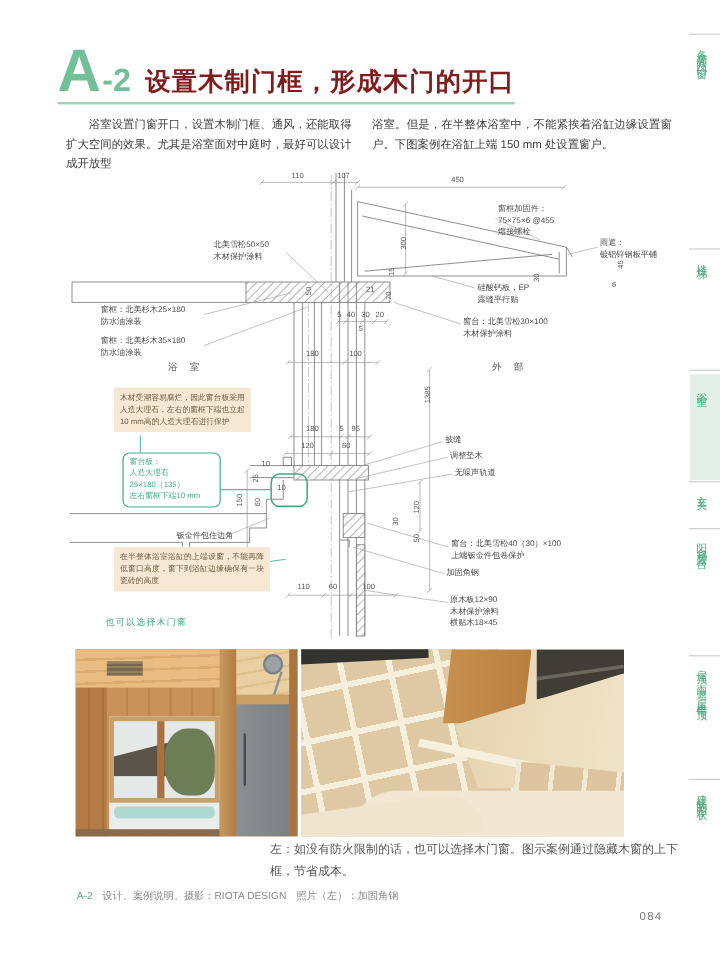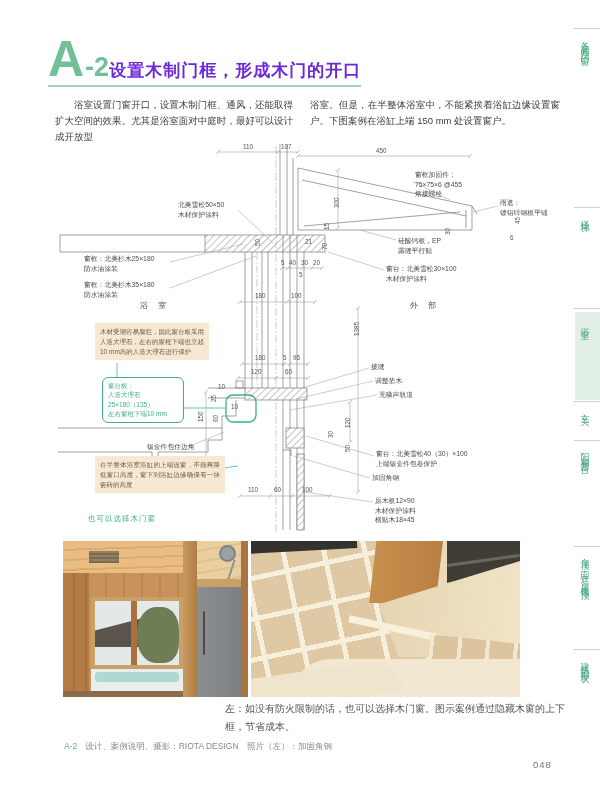--- a/index.html
+++ b/index.html
@@ -5,21 +5,21 @@
   html,body{margin:0;padding:0;}
   body{
     width:600px;height:808px;position:relative;background:#ffffff;overflow:hidden;
     font-family:"Liberation Sans","DejaVu Sans",sans-serif;color:#333;
   }
   
   .header{position:absolute;left:48px;top:38px;display:flex;align-items:flex-end;
     border-bottom:2px solid #9fd4b8;padding-bottom:4px;}
   .badge-a{font-size:50px;line-height:.85;font-weight:bold;color:#72c098;}
   .badge-num{font-size:27px;font-weight:bold;color:#72c098;line-height:1;margin-left:1px;}
-  .page-title{font-size:17px;font-weight:bold;color:#6d28d9;letter-spacing:1px;line-height:1.1;}
+  .page-title{font-size:21px;font-weight:bold;color:#7f1d1d;margin-left:12px;letter-spacing:1px;line-height:1.1;}
   
   .intro-col{position:absolute;font-size:9.5px;line-height:1.7;color:#3c3c3c;text-align:justify;}
   .col-left{left:55px;top:97px;width:238px;text-indent:2em;}
   .col-right{left:310px;top:97px;width:250px;}
   
   .drawing{position:absolute;left:40px;top:140px;width:530px;height:398px;}
   .drawing svg{position:absolute;left:0;top:0;}
   .dlabel{position:absolute;font-size:6.8px;line-height:1.4;color:#4a4a4a;white-space:nowrap;}
   .dim{position:absolute;font-size:6.3px;color:#555;white-space:nowrap;}
   .dim.v{transform:rotate(-90deg);transform-origin:left top;}
@@ -284,21 +284,21 @@
   <div style="left:40px;top:118px;width:229px;height:40px;background:#f2e8d1;border-top-left-radius:60px;"></div>
   <div style="left:-8px;top:128px;width:160px;height:34px;background:#efe5cd;transform:rotate(-8deg);border-top-right-radius:40px;"></div>
 </div>
 
 <div class="photo-caption">
   <div>左：如没有防火限制的话，也可以选择木门窗。图示案例通过隐藏木窗的上下框，节省成本。</div>
 </div>
 <div class="credit">
   <span class="pre">A-2</span><span>设计、案例说明、摄影：RIOTA DESIGN　照片（左）：加固角钢</span>
 </div>
-<div class="page-num">048</div>
+<div class="page-num">084</div>
 
 <div class="tab-active-bg"></div>
 <div class="tab-rule" style="top:28px;"></div>
 <div class="tab" style="top:34px;">各房间及门窗</div>
 <div class="tab-rule" style="top:207px;"></div>
 <div class="tab" style="top:213px;">楼梯</div>
 <div class="tab-rule" style="top:308px;"></div>
 <div class="tab" style="top:320px;">浴室</div>
 <div class="tab-rule" style="top:401px;"></div>
 <div class="tab" style="top:406px;">玄关</div>

